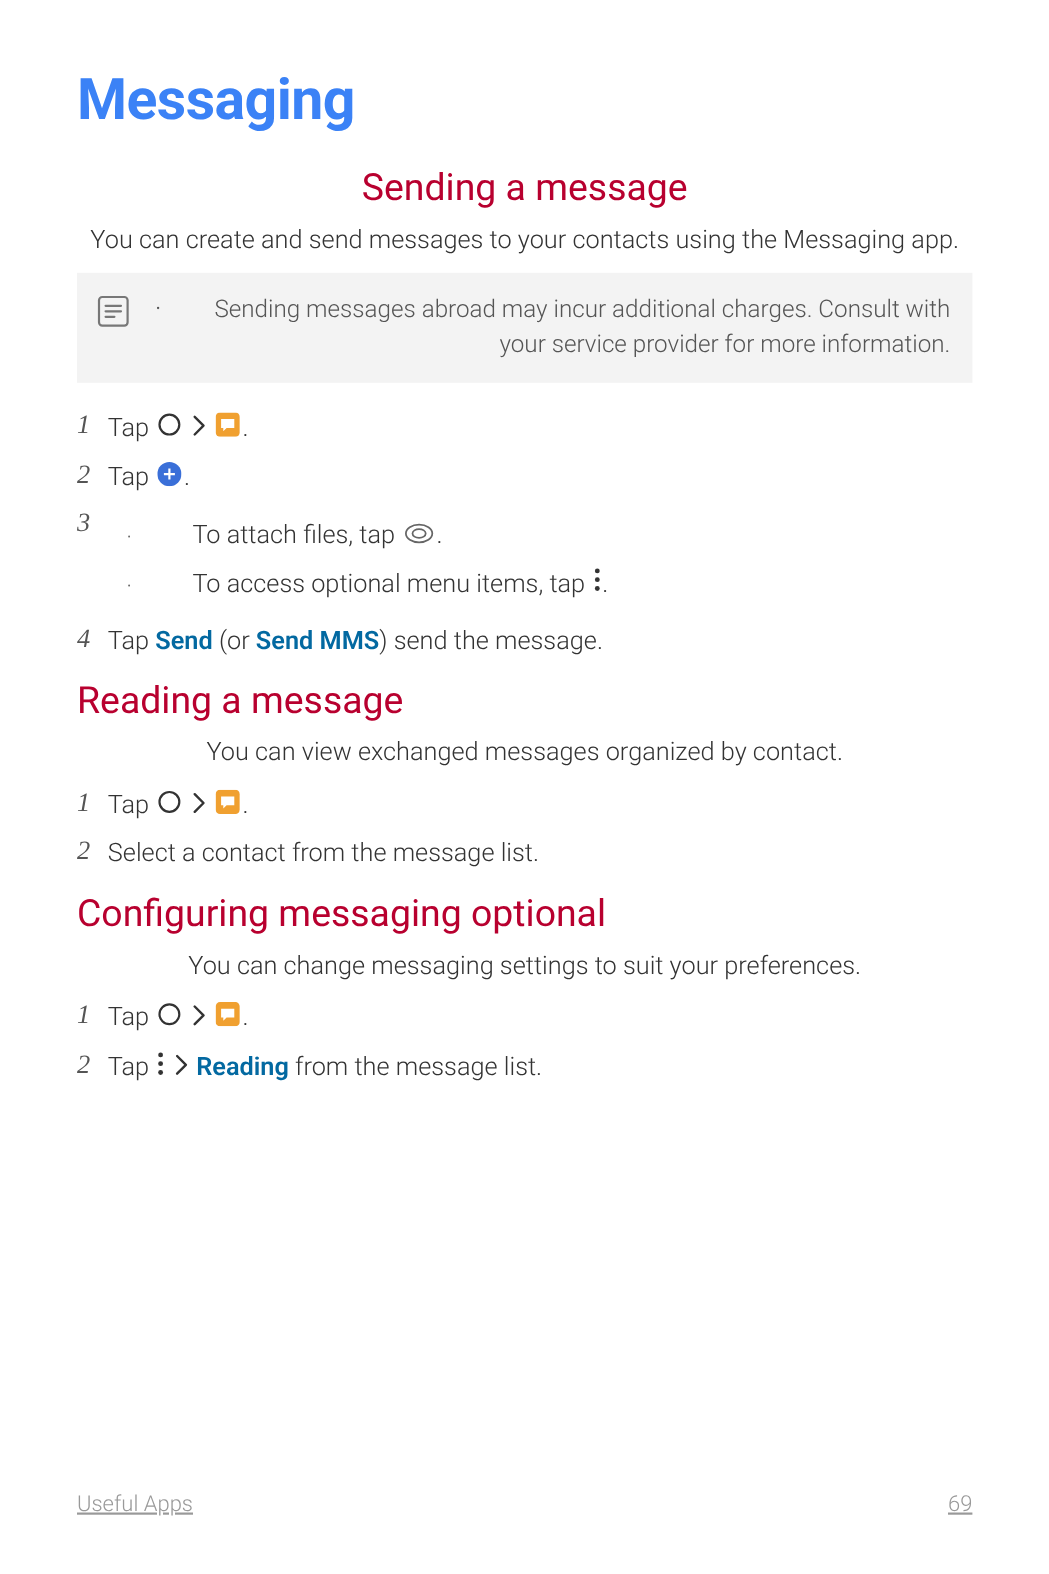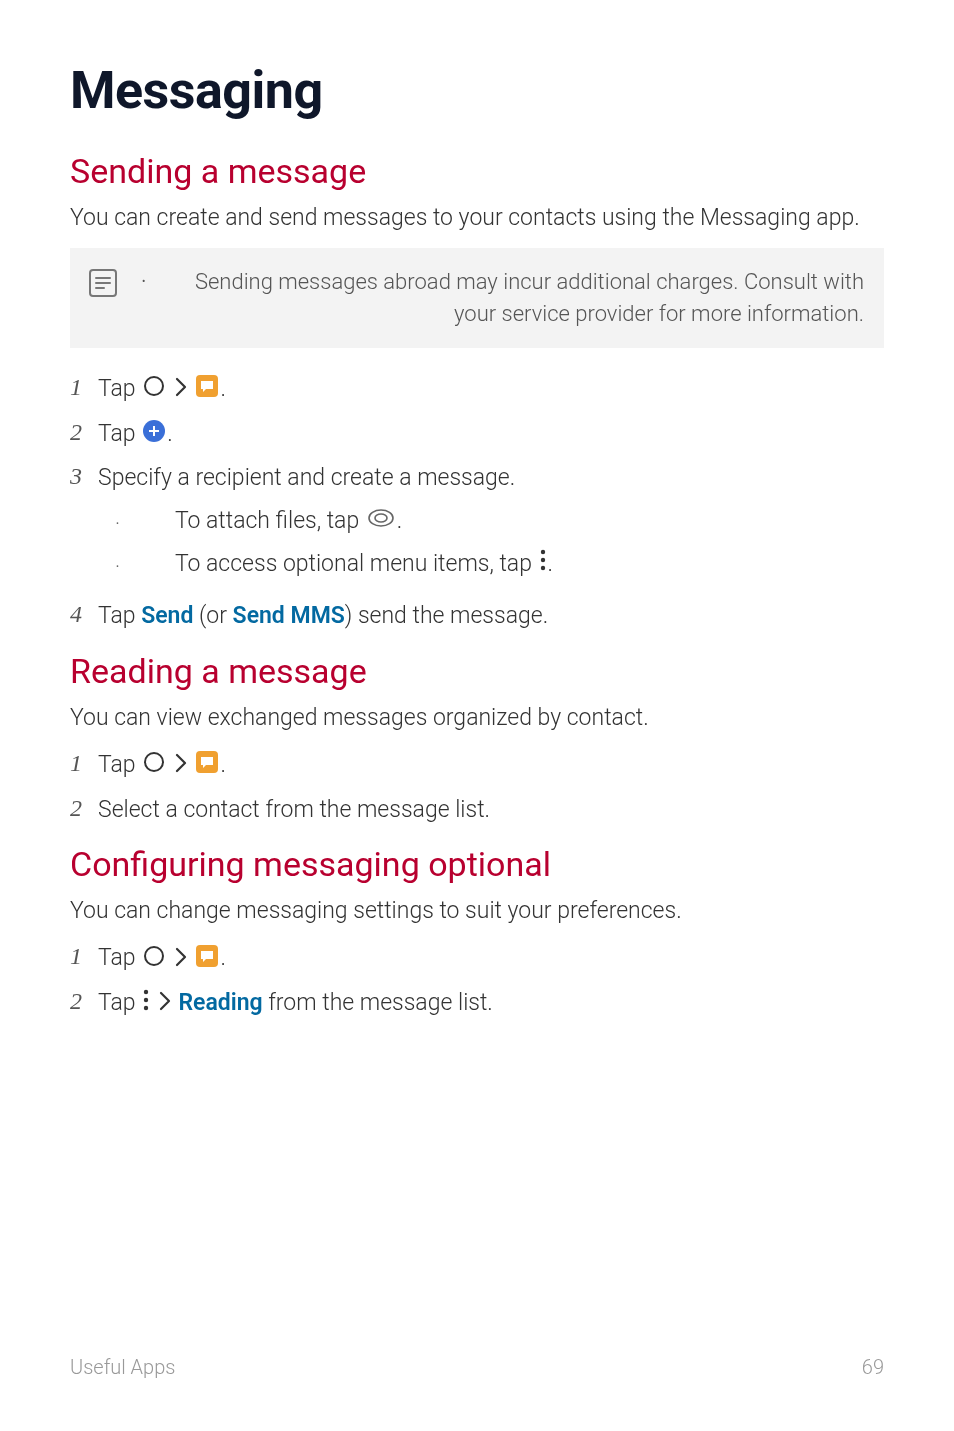--- a/index.html
+++ b/index.html
@@ -6,38 +6,39 @@
   html, body { width: 954px; height: 1431px; background: #fff; }
   body {
     font-family: -apple-system, BlinkMacSystemFont, "Segoe UI", Roboto, Arial, sans-serif;
     color: #333;
     position: relative;
     padding: 60px 70px 50px 70px;
   }
   .page-title {
     font-size: 52px;
     font-weight: 700;
-    color: #0f172a;
+    color: #3b82f6;
     margin-bottom: 30px;
     letter-spacing: -0.5px;
   }
   .section-heading {
     font-size: 34px;
     font-weight: 400;
     color: #b8002f;
     margin-top: 18px;
     margin-bottom: 10px;
   }
-  .section-heading.first { margin-top: 12px; }
+  .section-heading.first { margin-top: 12px; text-align: center; }
   .body-text {
     font-size: 23px;
     font-weight: 300;
     color: #333;
     line-height: 1.45;
     margin-bottom: 14px;
+    text-align: center;
   }
   .note-box {
     background: #f3f3f3;
     padding: 18px 20px 18px 18px;
     display: flex;
     align-items: flex-start;
     margin: 14px 0 24px 0;
   }
   .note-icon {
     flex: 0 0 36px;
@@ -123,20 +124,21 @@
   .footer {
     position: absolute;
     bottom: 52px;
     left: 70px;
     right: 70px;
     display: flex;
     justify-content: space-between;
     font-size: 20px;
     color: #999;
     font-weight: 300;
+    text-decoration: underline;
   }
 </style>
 </head>
 <body>
 
 <svg width="0" height="0" style="position:absolute">
   <defs>
     <g id="icon-note">
       <rect x="2" y="2" width="26" height="26" rx="3" fill="none" stroke="#777" stroke-width="2"></rect>
       <line x1="8" y1="10" x2="22" y2="10" stroke="#777" stroke-width="2" stroke-linecap="round"></line>
@@ -205,21 +207,20 @@
   <li>
     <div class="step-body">
       <span>Tap </span>
       <span class="inline-icon"><svg width="22" height="22">
             <use href="#icon-compose"></use>
           </svg></span><span>.</span>
     </div>
   </li>
   <li>
     <div class="step-body">
-      <span>Specify a recipient and create a message.</span>
       <ul class="sub-list">
         <li>
           <span class="dot">•</span>
           <span class="sub-text">
             <span>To attach files, tap </span>
             <span class="inline-icon"><svg width="28" height="20">
                   <use href="#icon-attach"></use>
                 </svg></span><span>.</span>
           </span>
         </li>

